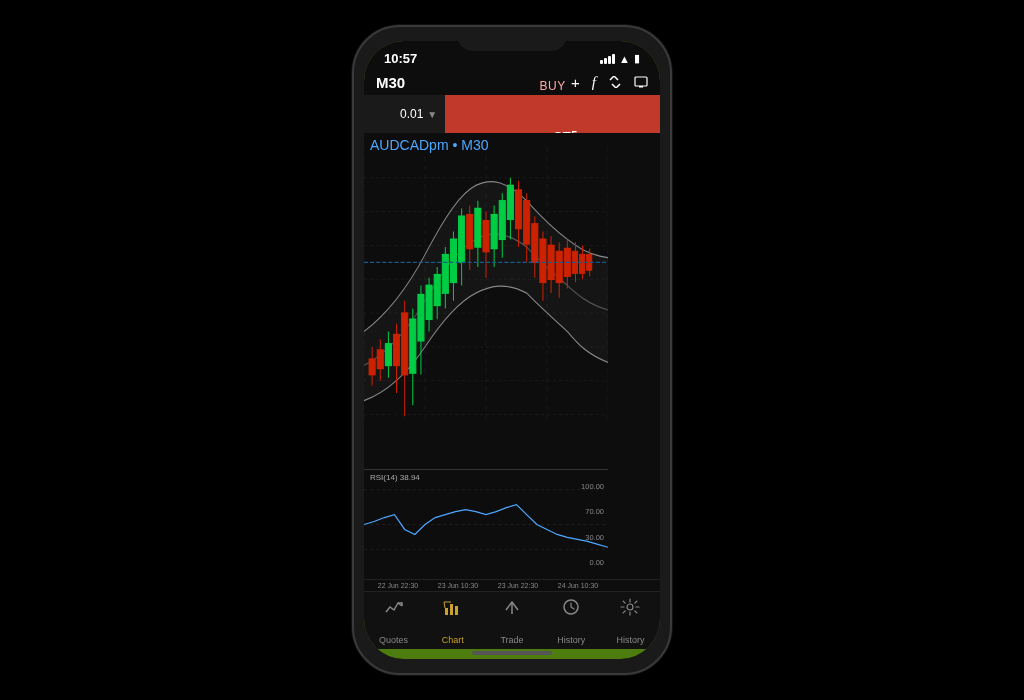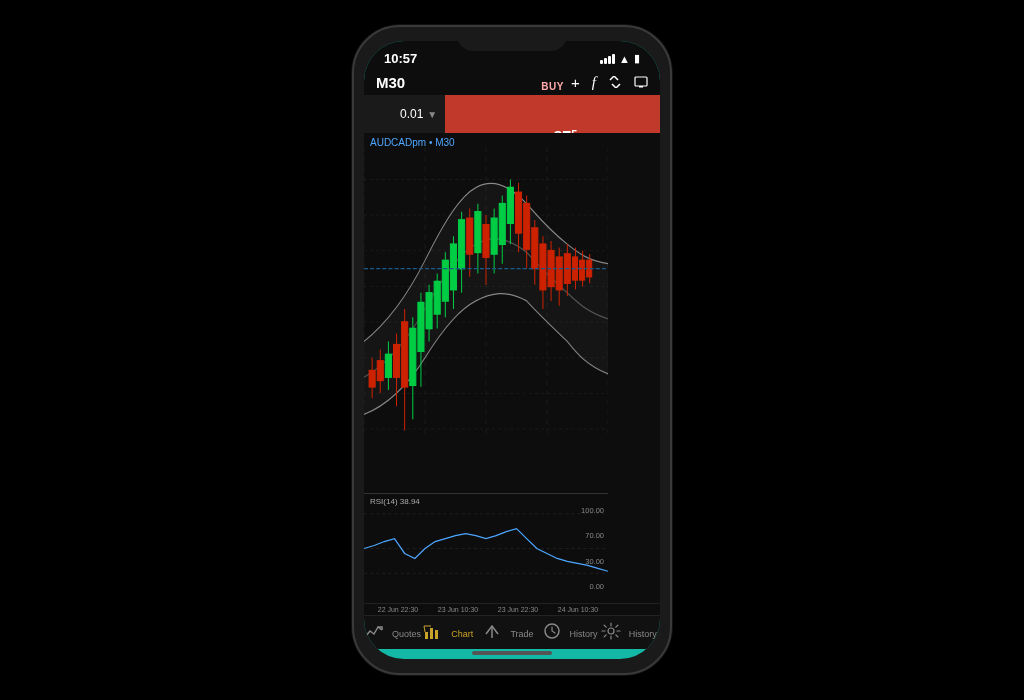--- a/index.html
+++ b/index.html
@@ -34,21 +34,21 @@
       position: absolute;
       top: 0;
       left: 50%;
       transform: translateX(-50%);
       z-index: 10;
     }
 
     .phone-screen {
       width: 296px;
       height: 622px;
-      background: #14b8a6;
+      background: #4d7c0f;
       border-radius: 40px;
       overflow: hidden;
       margin: 14px 0;
       display: flex;
       flex-direction: column;
     }
 
     
     .status-bar {
       background: #0d0d0d;
@@ -169,23 +169,23 @@
       color: #fff;
       display: flex;
       flex-direction: column;
       align-items: center;
       justify-content: center;
       padding: 2px 10px;
       flex: 1;
       cursor: pointer;
     }
     .buy-label {
-      font-size: 10px;
+      font-size: 12px;
       letter-spacing: 0.5px;
-      font-weight: 700;
+      font-weight: 400;
       color: #ffaaaa;
     }
     .buy-price {
       font-size: 13px;
       font-weight: 700;
       color: #fff;
       margin-top: 36px;
     }
 
     
@@ -194,21 +194,21 @@
       background: #0d0d0d;
       position: relative;
       overflow: hidden;
     }
 
     .chart-label {
       position: absolute;
       top: 4px;
       left: 6px;
       color: #4da6ff;
-      font-size: 10px;
+      font-size: 14px;
       z-index: 5;
     }
 
     
     .price-axis {
       position: absolute;
       right: 0;
       top: 0;
       bottom: 0;
       width: 52px;
@@ -290,23 +290,23 @@
       background: #111;
       display: flex;
       justify-content: space-around;
       align-items: center;
       padding: 6px 0 4px;
       flex-shrink: 0;
       border-top: 1px solid #222;
     }
     .nav-item {
       display: flex;
-      flex-direction: row;
-      align-items: center;
-      gap: 8px;
+      flex-direction: column;
+      align-items: center;
+      gap: 14px;
       cursor: pointer;
       flex: 1;
     }
     .nav-icon {
       font-size: 18px;
       color: #888;
     }
     .nav-icon.active {
       color: #c9a227;
     }

